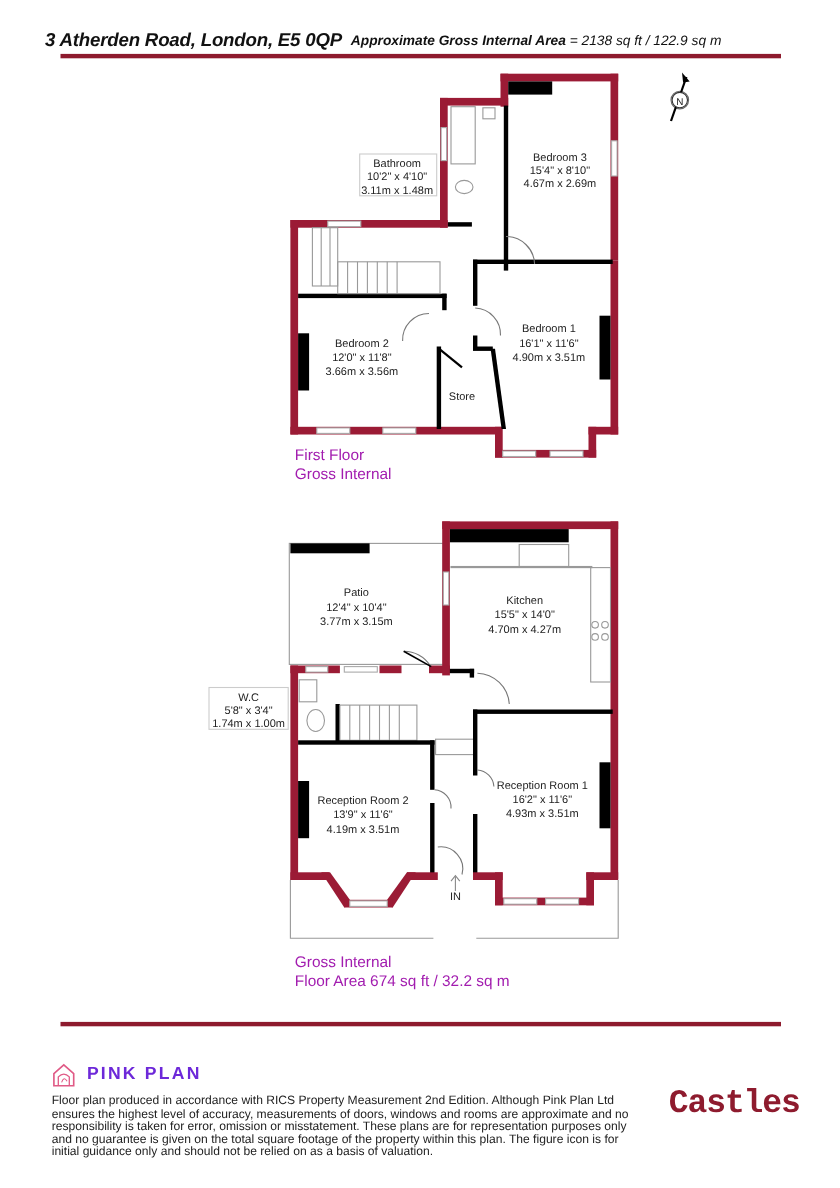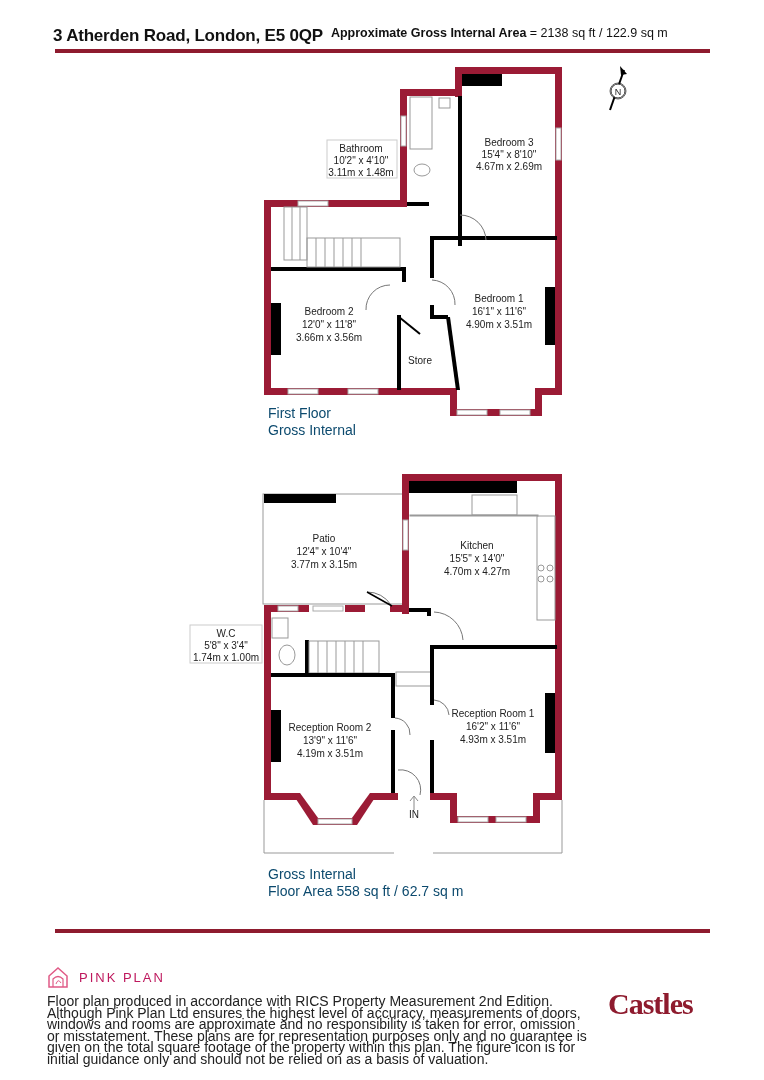--- a/index.html
+++ b/index.html
@@ -1,28 +1,28 @@
 <!DOCTYPE html>
 <html><head>
 <meta charset="utf-8">
 <style>
   html,body{margin:0;padding:0;background:#fff;}
   body{width:764px;height:1080px;position:relative;overflow:hidden;font-family:"Liberation Sans",sans-serif;color:#111;}
-  .header{position:absolute;left:53px;top:26px;width:655px;height:22px;display:flex;align-items:flex-start;white-space:nowrap;}
+  .header{position:absolute;left:41px;top:26px;width:655px;height:22px;display:flex;align-items:center;white-space:nowrap;font-style:italic;}
   .h-title{font-weight:bold;font-size:17px;letter-spacing:-0.2px;}
   .h-area{margin-left:8px;font-size:12.5px;}
   .h-area b{font-weight:bold;}
   .rule{position:absolute;left:55px;width:655px;height:4px;background:#8e1b2e;}
   svg.plan{position:absolute;left:0;top:0;}
   .lbl{font-family:"Liberation Sans",sans-serif;fill:#222;}
-  .floor-caption{position:absolute;left:268px;font-size:14px;line-height:17px;color:#0c4a6e;}
+  .floor-caption{position:absolute;left:268px;font-size:14px;line-height:17px;color:#a21caf;}
   .footer-logo{position:absolute;left:47px;top:965px;display:flex;align-items:center;}
-  .footer-logo .pp-text{color:#be185d;font-size:13px;letter-spacing:2px;margin-left:10px;}
-  .disclaimer{position:absolute;left:47px;top:996px;width:540px;font-size:14px;line-height:11.6px;color:#222;}
-  .castles{position:absolute;left:608px;top:987px;font-family:Liberation Serif, serif;font-weight:bold;font-size:30px;color:#8e1b2e;letter-spacing:-1px;}
+  .footer-logo .pp-text{color:#6d28d9;font-size:16px;letter-spacing:2px;margin-left:10px;font-weight:bold;}
+  .disclaimer{position:absolute;left:47px;top:996px;width:540px;font-size:11px;line-height:11.6px;color:#222;}
+  .castles{position:absolute;left:608px;top:987px;font-family:Liberation Mono, monospace;font-weight:bold;font-size:30px;color:#8e1b2e;letter-spacing:-1px;}
 </style>
 </head>
 <body>
 
 <div class="header">
   <span class="h-title">3 Atherden Road, London, E5 0QP</span>
   <span class="h-area"><b>Approximate Gross Internal Area</b> <span>= 2138 sq ft / 122.9 sq m</span></span>
 </div>
 <div class="rule" style="top:49px"></div>
 
@@ -236,21 +236,21 @@
     <text x="414" y="818">IN</text>
   </g>
 </svg>
 
 <div class="floor-caption" style="top:405px">
   <div>First Floor</div>
   <div>Gross Internal</div>
 </div>
 <div class="floor-caption" style="top:866px">
   <div>Gross Internal</div>
-  <div>Floor Area 558 sq ft / 62.7 sq m</div>
+  <div>Floor Area 674 sq ft / 32.2 sq m</div>
 </div>
 
 <div class="rule" style="top:929px"></div>
 
 <div class="footer-logo">
   <svg width="22" height="24" viewBox="0 0 22 24">
     <path d="M2,11 L11,3 L20,11 L20,22 L2,22 Z" fill="none" stroke="#e05a86" stroke-width="1.5"></path>
     <path d="M6,22 L6,14 Q11,9 16,14 L16,22" fill="none" stroke="#e05a86" stroke-width="1.2"></path>
     <path d="M9,19 Q11,13 14,18" fill="none" stroke="#e05a86" stroke-width="1"></path>
   </svg>

